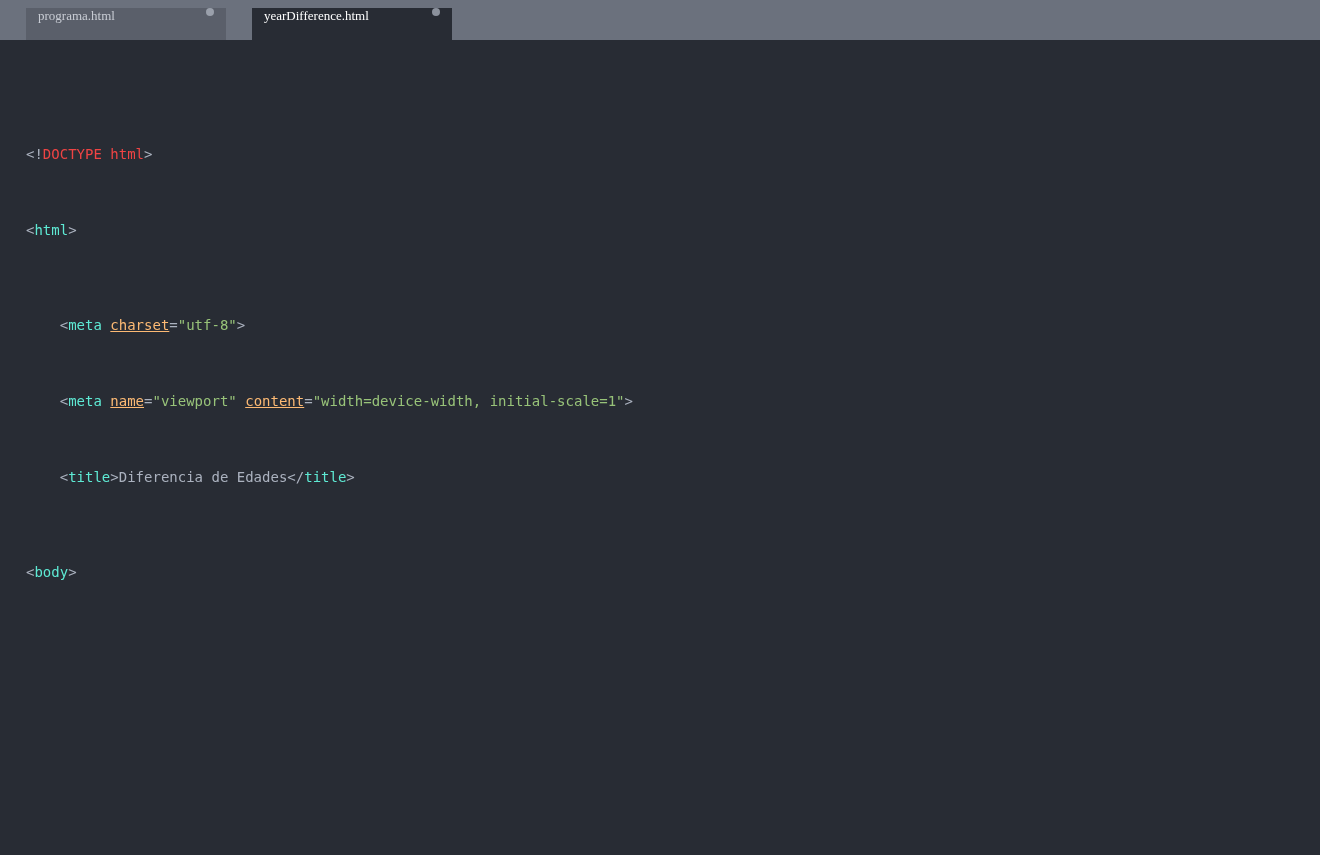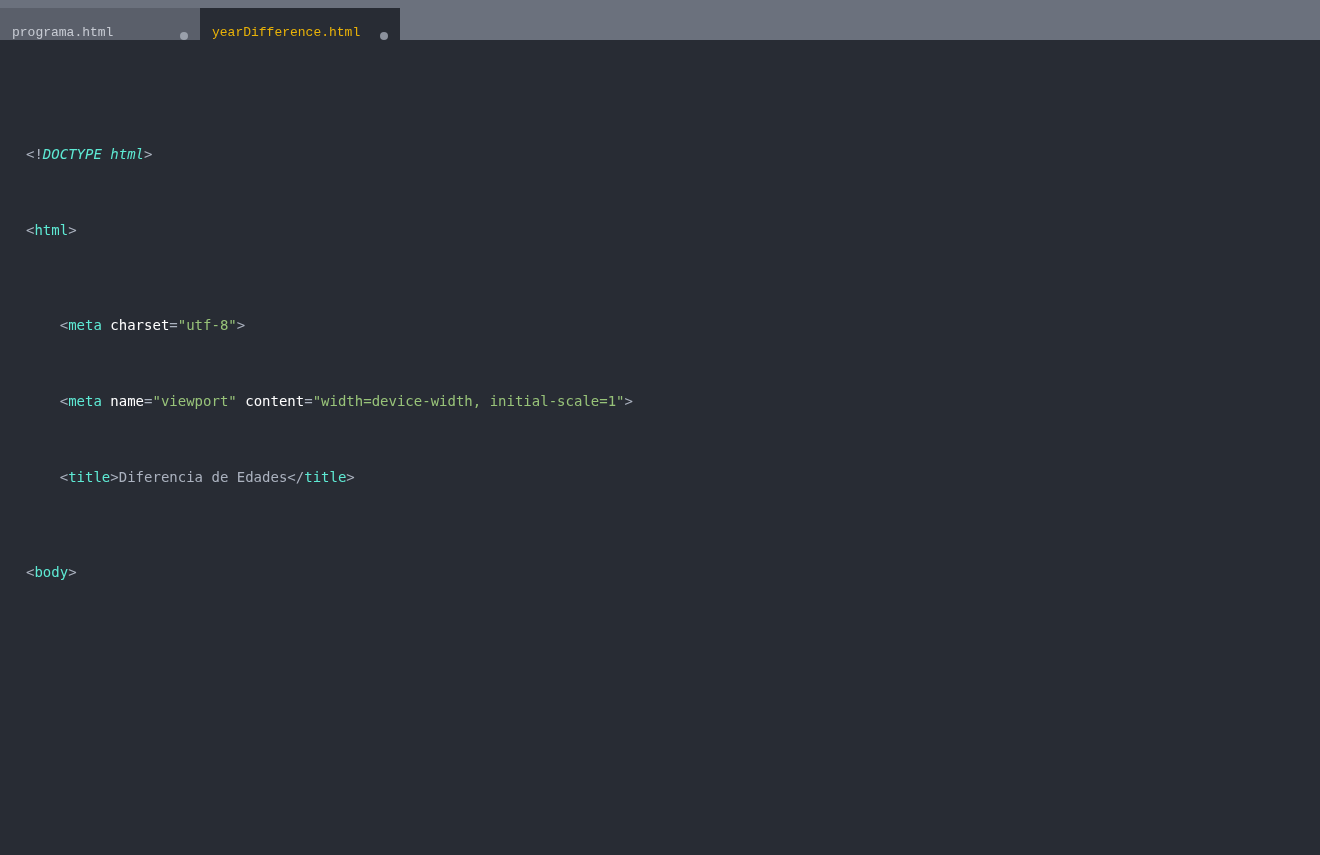--- a/index.html
+++ b/index.html
@@ -18,31 +18,32 @@
   }
   
   .tabbar {
     display: flex;
     align-items: stretch;
     height: 32px;
     background: #6b717d;
   }
   .tab {
     display: flex;
-    align-items: flex-end;
+    align-items: flex-start;
     padding: 0 12px;
     min-width: 200px;
     justify-content: space-between;
-    font-family: Liberation Mono, monospace;
+    font-family: Liberation Serif, serif;
     font-size: 13px;
     color: #c8ccd4;
     cursor: pointer;
+    margin-left: 26px;
   }
   .tab.inactive { background: #5a5f6a; }
-  .tab.active   { background: #282c34; color: #eab308; }
+  .tab.active   { background: #282c34; color: #ffffff; }
   .tab .dot {
     width: 8px; height: 8px; border-radius: 50%;
     background: #9aa0ab; margin-left: 12px;
   }
   .tab.active .dot { background: #8b919c; }
   .tabbar-rest { flex: 1; background: #6b717d; }
   
   .editor {
     flex: 1;
     padding: 10px 0 10px 8px;
@@ -53,23 +54,23 @@
   }
   .gutter-strip {
     position: absolute;
     left: 0; top: 0; bottom: 0;
     width: 6px;
     background: #282c34;
   }
   .line { display: flex; height: 19px; }
   .ln-gutter { width: 12px; }
   .ln-content { padding-left: 6px; }       
-  .c-grayit  { color: #5eead4; font-style: italic; }
+  .c-grayit  { color: #ef4444; }
   .c-red     { color: #5eead4; }       
-  .c-orange  { color: #ffffff; }       
+  .c-orange  { color: #fdba74; text-decoration: underline; }       
   .c-green   { color: #98c379; }       
   .c-white   { color: #abb2bf; }
 </style>
 </head>
 <body>
 
 <div class="window">
 
   <div class="titlebar"></div>
 

